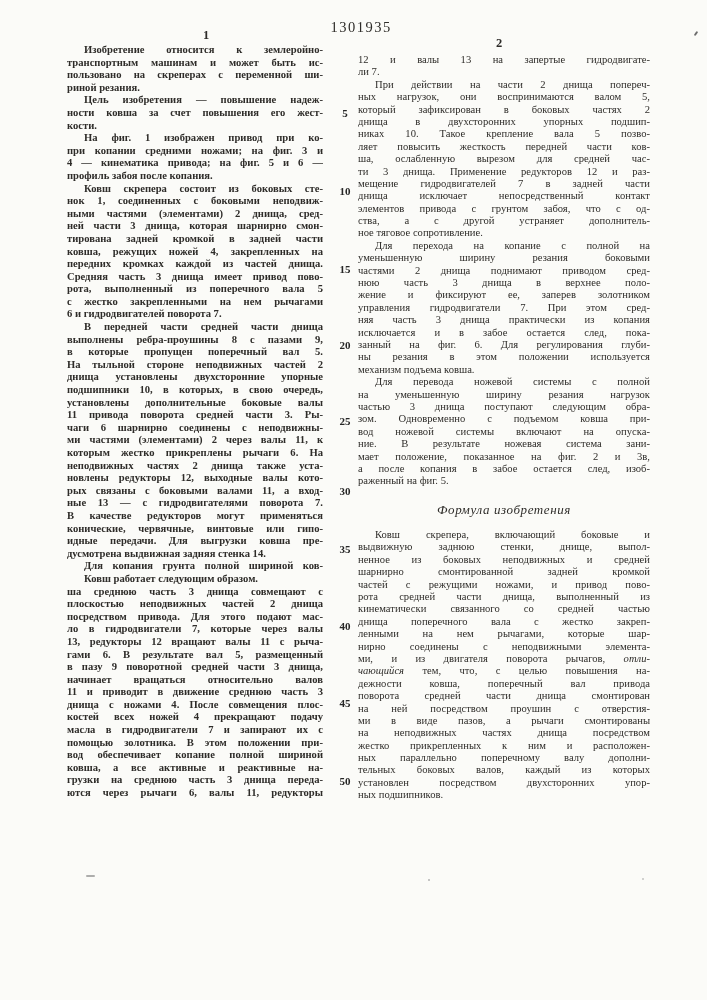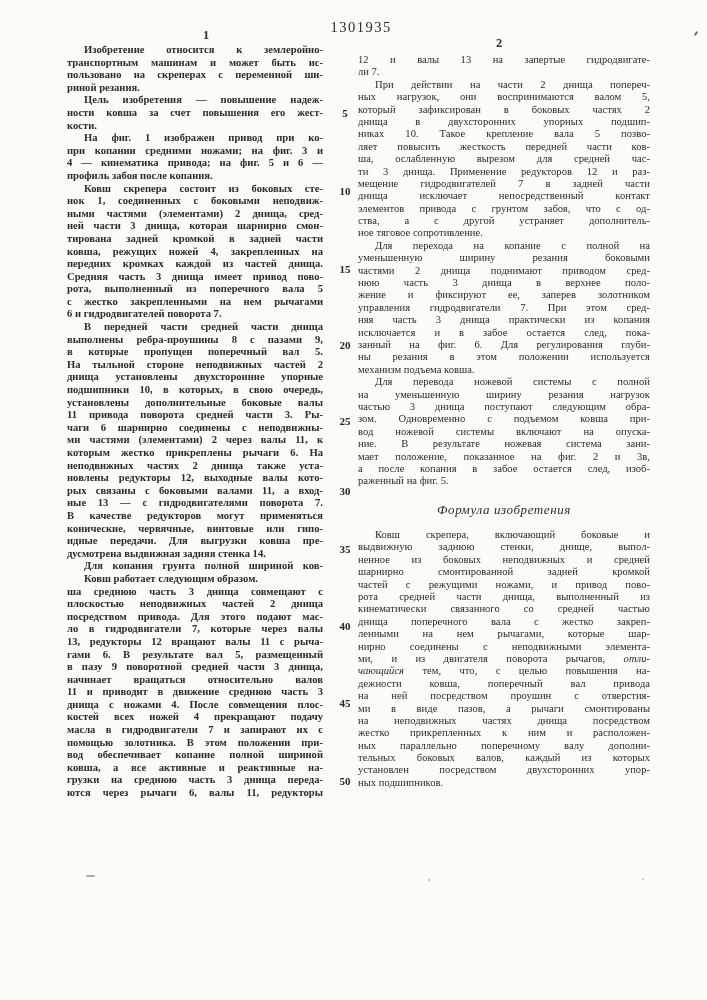--- a/index.html
+++ b/index.html
@@ -158,20 +158,21 @@
         <div class="tl">шарнирно смонтированной задней кромкой</div>
         <div class="tl">частей с режущими ножами, и привод пово-</div>
         <div class="tl">рота средней части днища, выполненный из</div>
         <div class="tl">кинематически связанного со средней частью</div>
         <div class="tl">днища поперечного вала с жестко закреп-</div>
         <div class="tl">ленными на нем рычагами, которые шар-</div>
         <div class="tl">нирно соединены с неподвижными элемента-</div>
         <div class="tl"><span>ми, и из двигателя поворота рычагов, </span><span class="it">отли-</span></div>
         <div class="tl"><span class="it">чающийся</span><span> тем, что, с целью повышения на-</span></div>
         <div class="tl">дежности ковша, поперечный вал привода</div>
+        <div class="tl">поворота средней части днища смонтирован</div>
         <div class="tl">на ней посредством проушин с отверстия-</div>
         <div class="tl">ми в виде пазов, а рычаги смонтированы</div>
         <div class="tl">на неподвижных частях днища посредством</div>
         <div class="tl">жестко прикрепленных к ним и расположен-</div>
         <div class="tl">ных параллельно поперечному валу дополни-</div>
         <div class="tl">тельных боковых валов, каждый из которых</div>
         <div class="tl">установлен посредством двухсторонних упор-</div>
         <div class="tl end">ных подшипников.</div>
       </div>
   </div>

